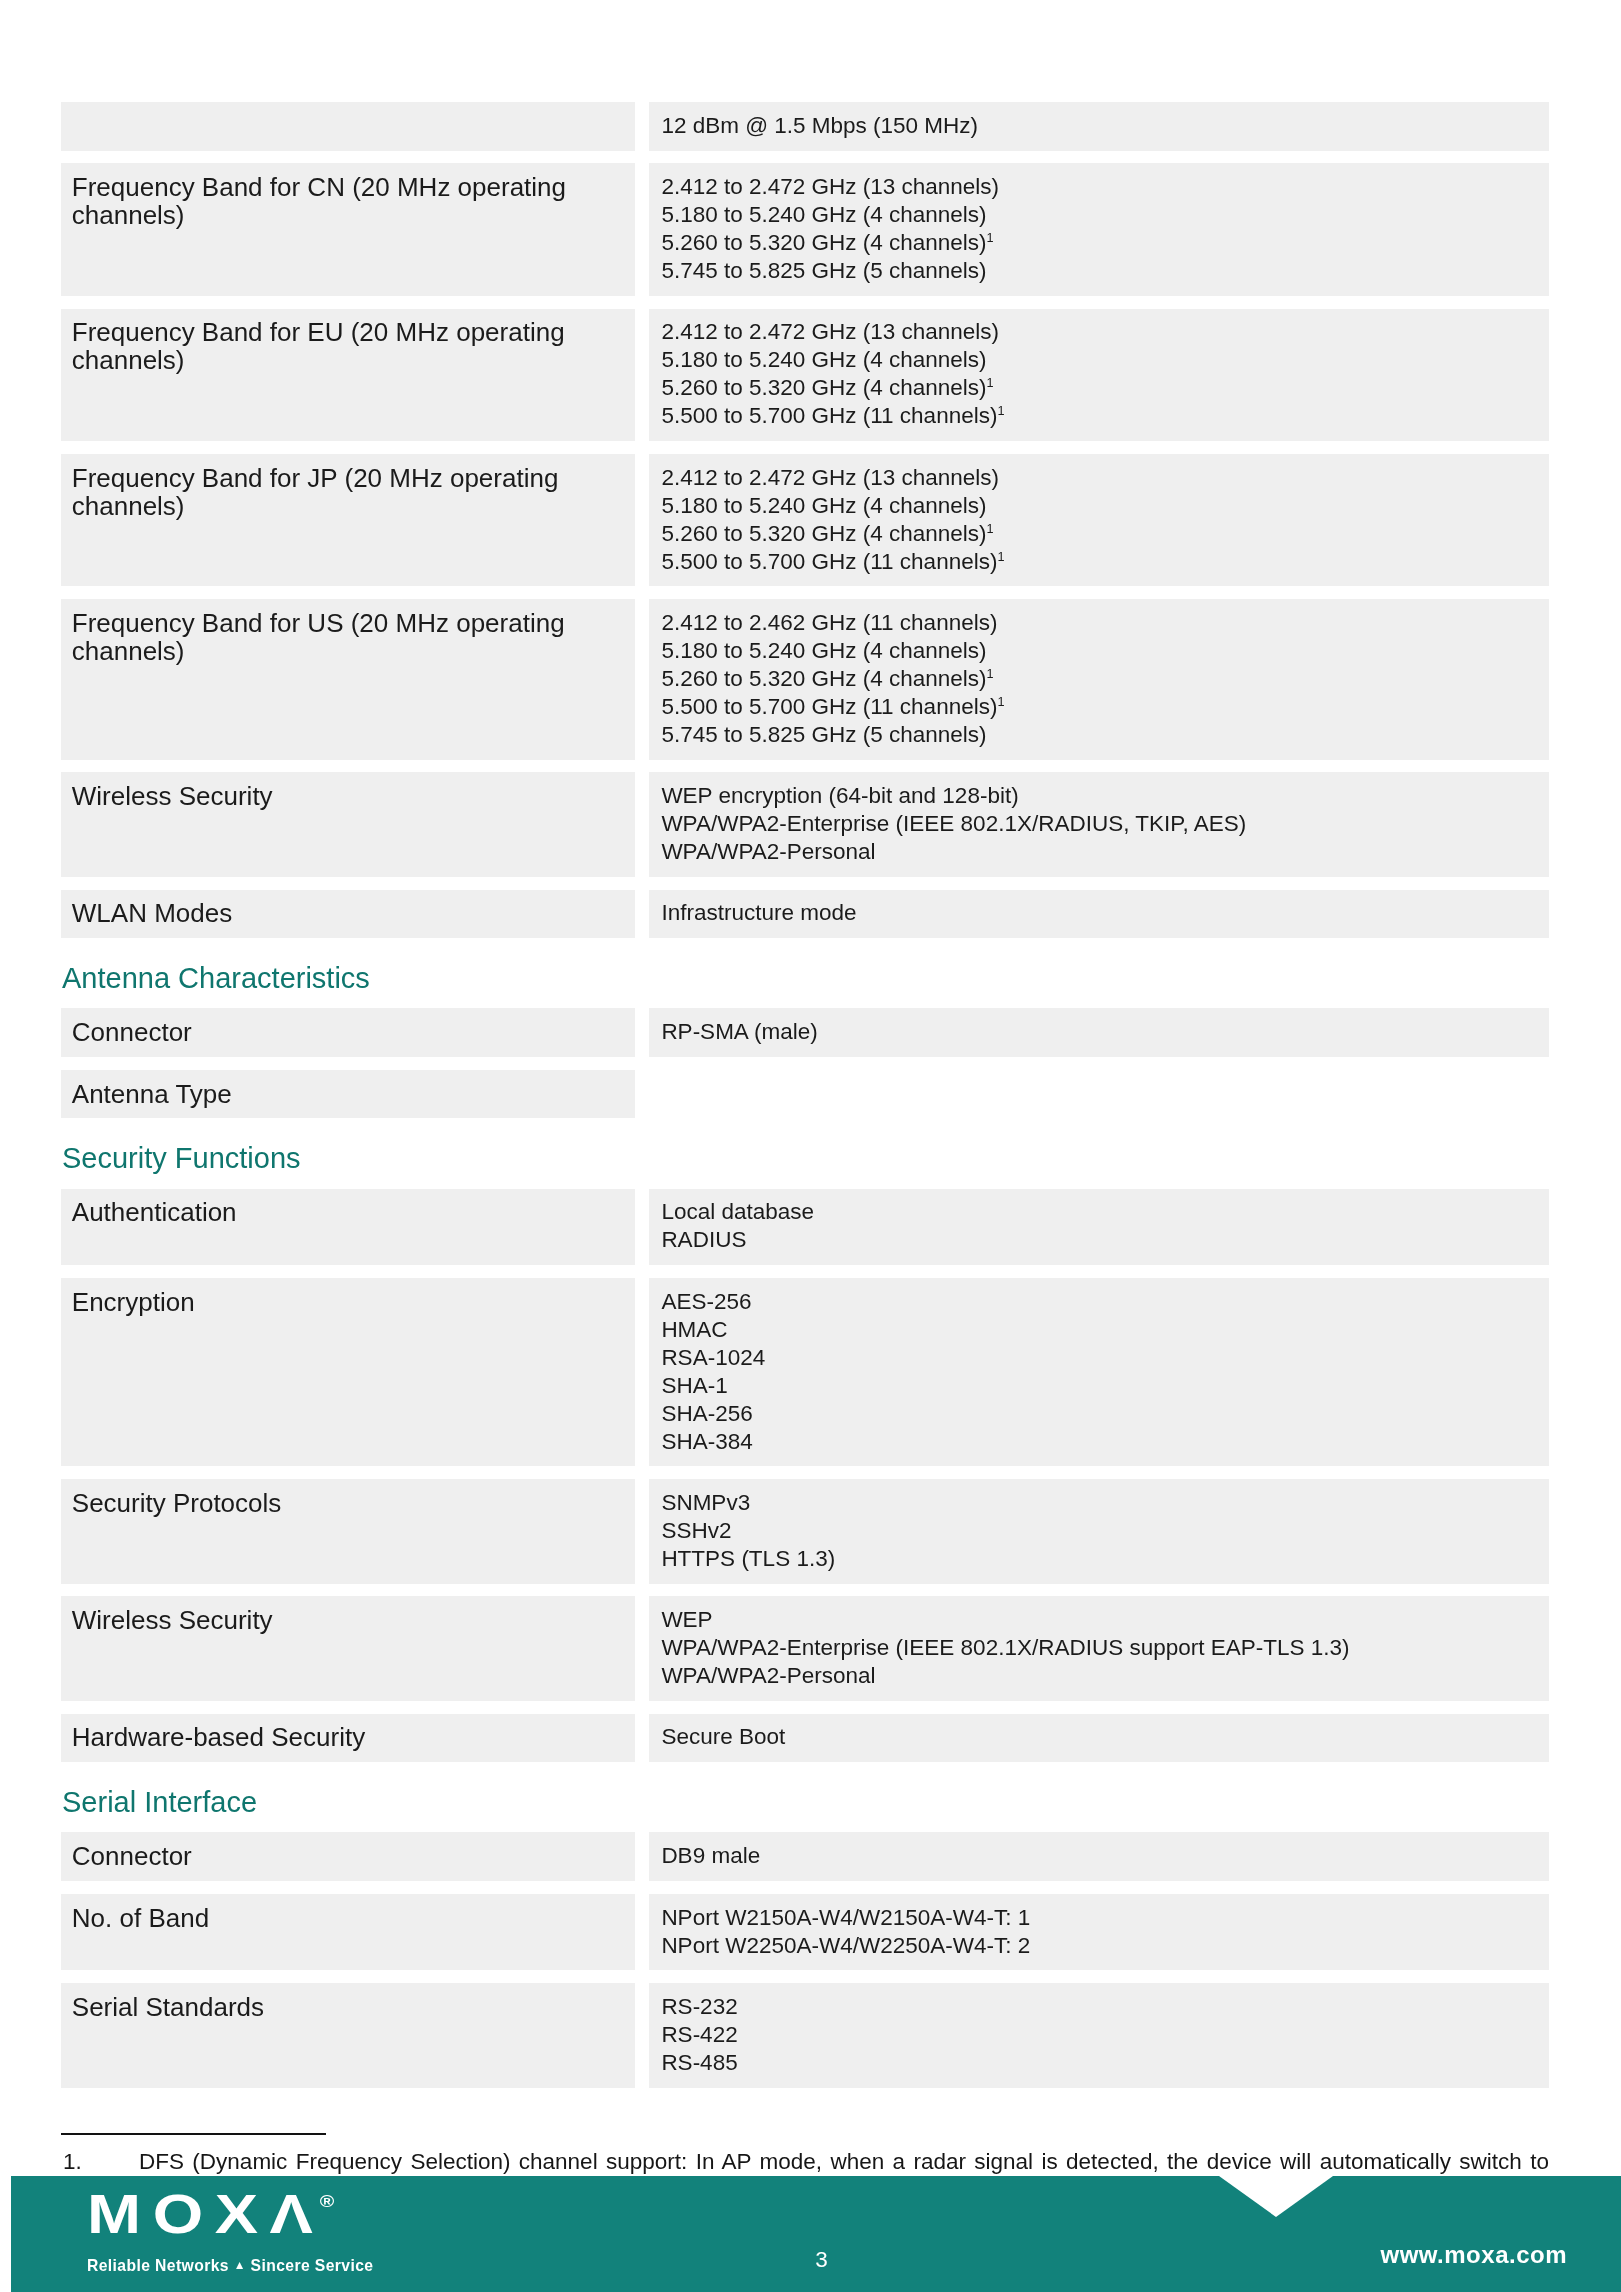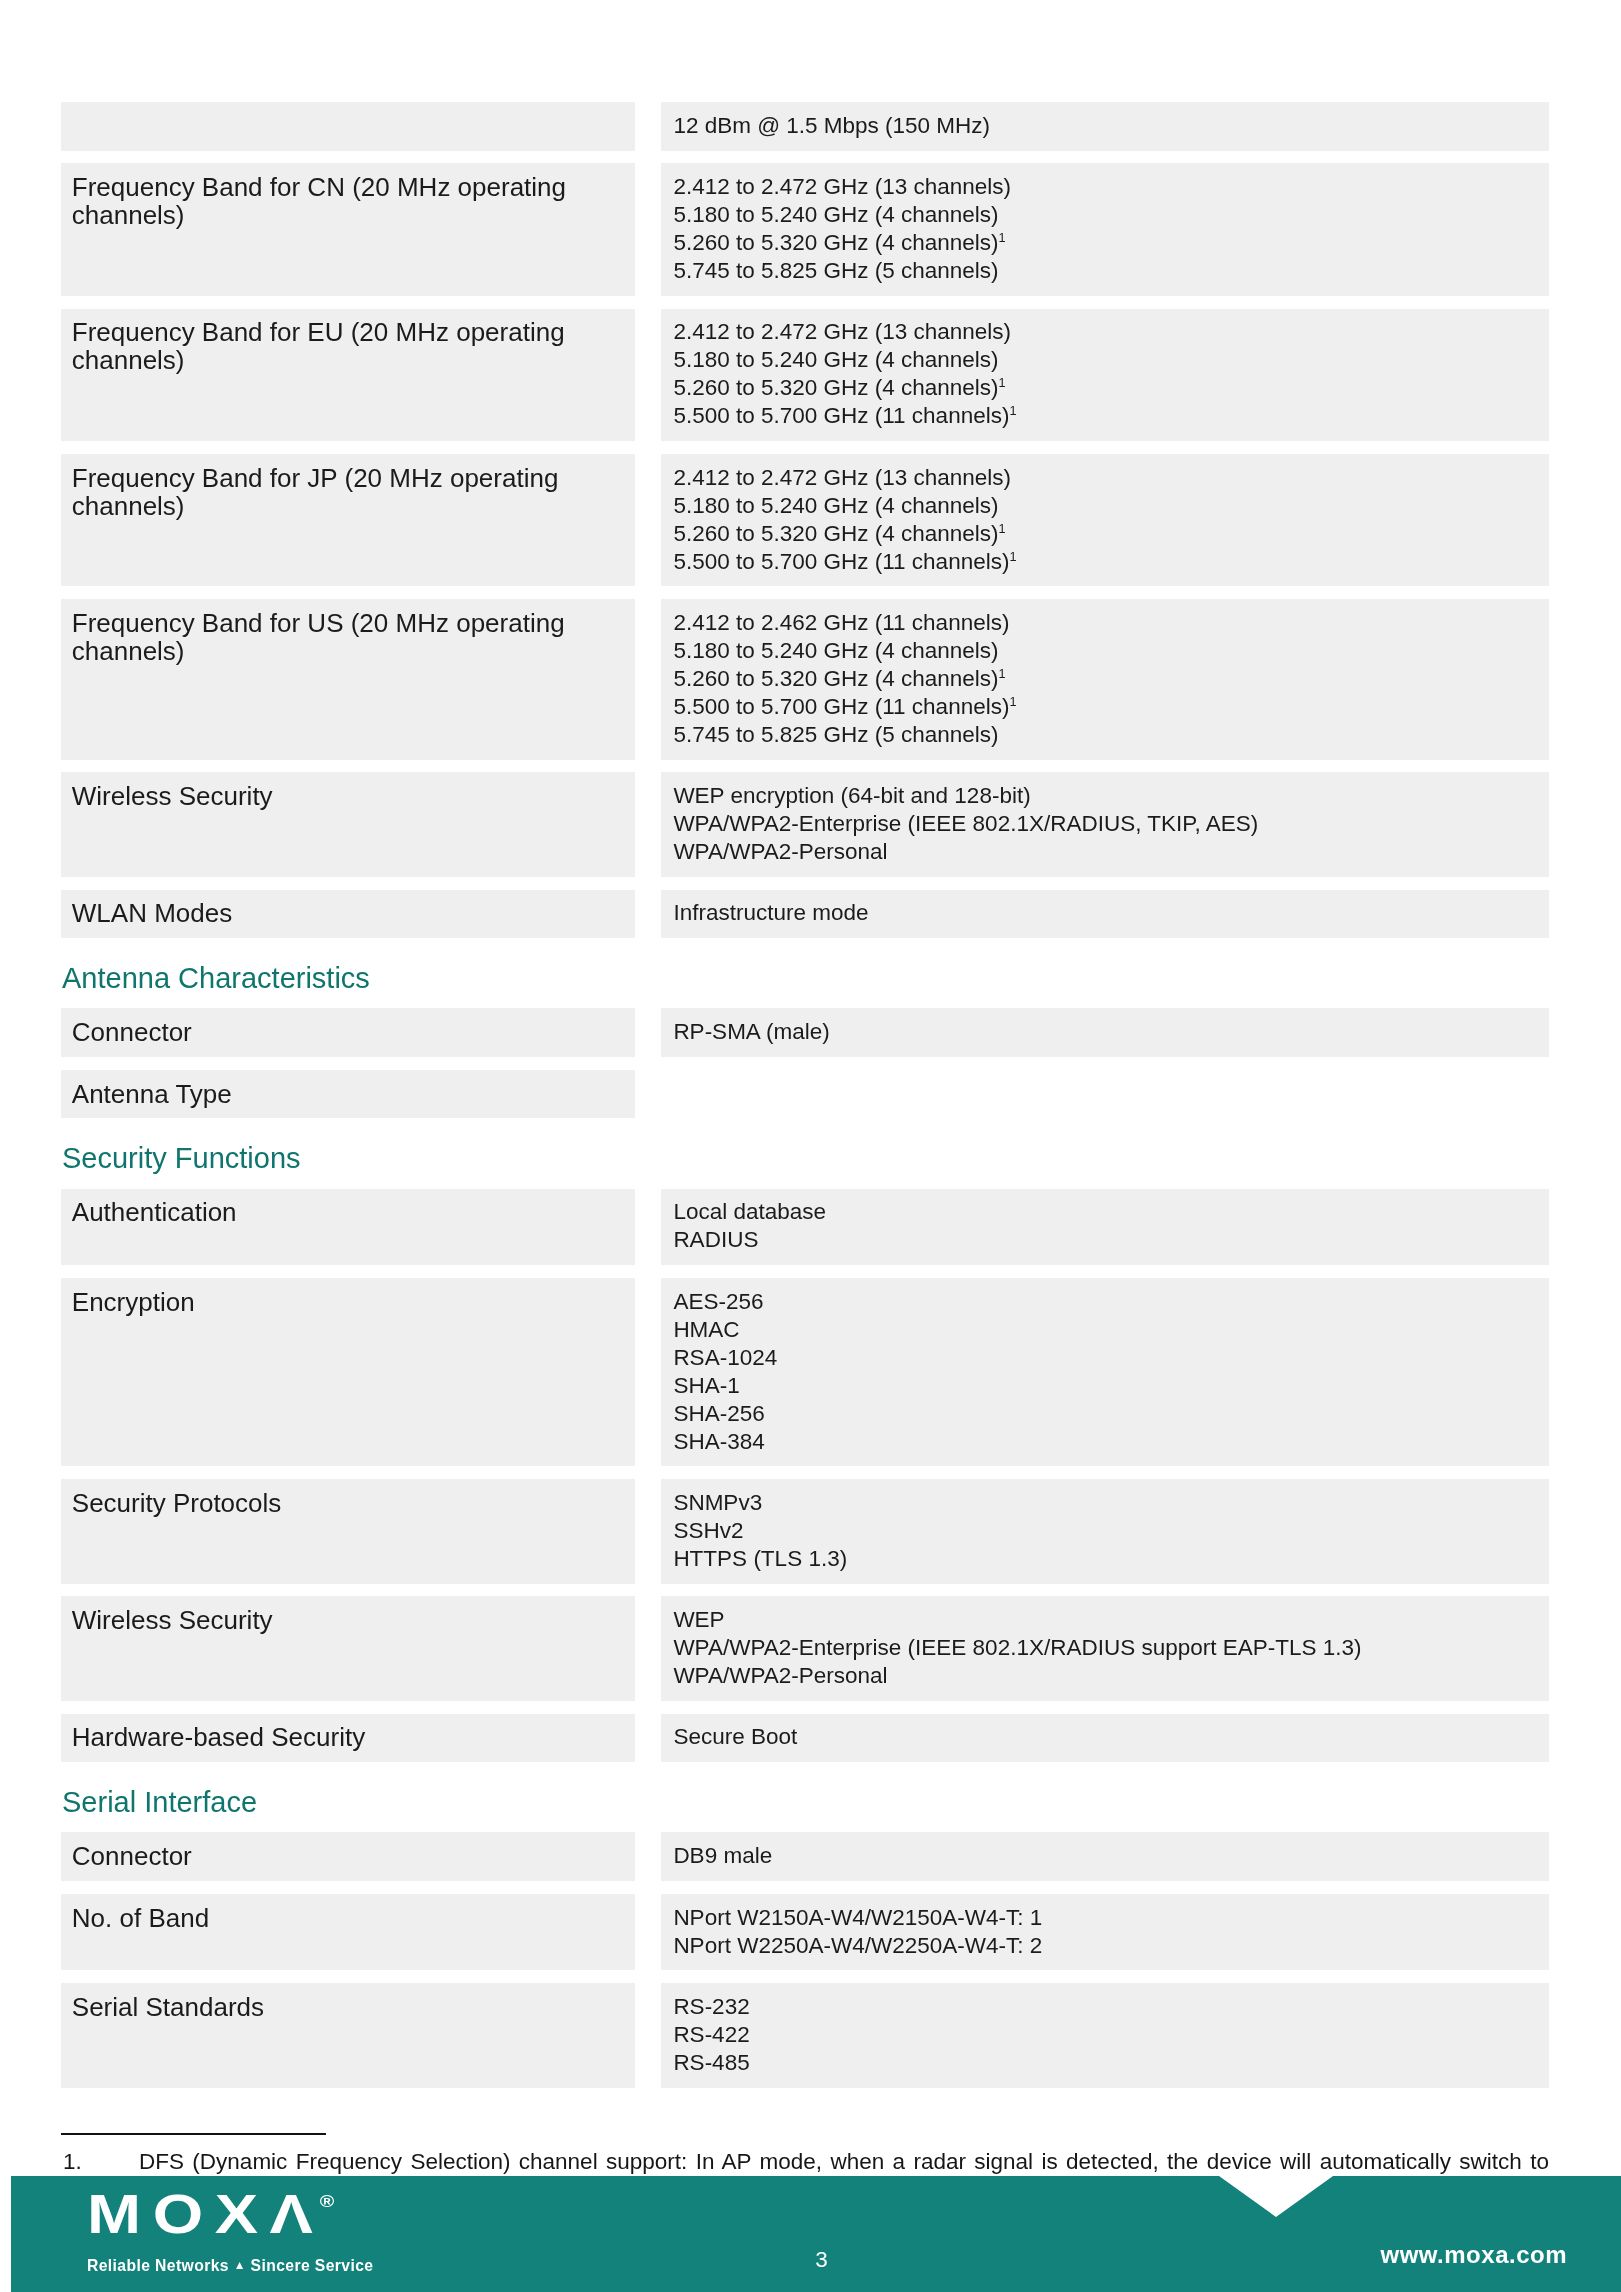--- a/index.html
+++ b/index.html
@@ -12,21 +12,21 @@
     overflow:hidden;
   }
 
   .content { position:absolute; left:61px; top:102px; width:1488px; }
 
   .section-heading {
     font-size:29px; line-height:33px; font-weight:400;
     color:#0f766e; margin:23.5px 0 13.7px 1px;
   }
 
-  .spec-row { display:flex; margin-bottom:12.7px;gap:12px; }
+  .spec-row { display:flex; margin-bottom:12.7px; }
   .spec-label {
     flex:0 0 574px; box-sizing:border-box;
     background:#efefef; margin-right:13.7px;
     padding:9.8px 11.8px 10.8px 10.8px;
     font-size:26px; line-height:28px;
   }
   .spec-value {
     flex:1; box-sizing:border-box;
     background:#efefef;
     padding:9.8px 15.7px 10.8px 12.7px;

